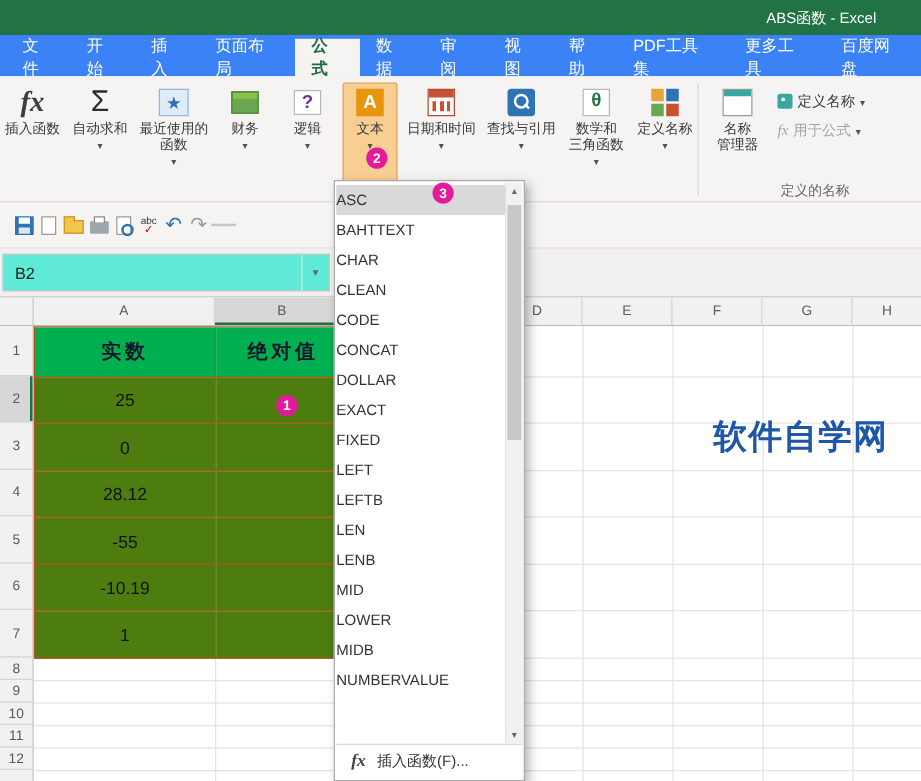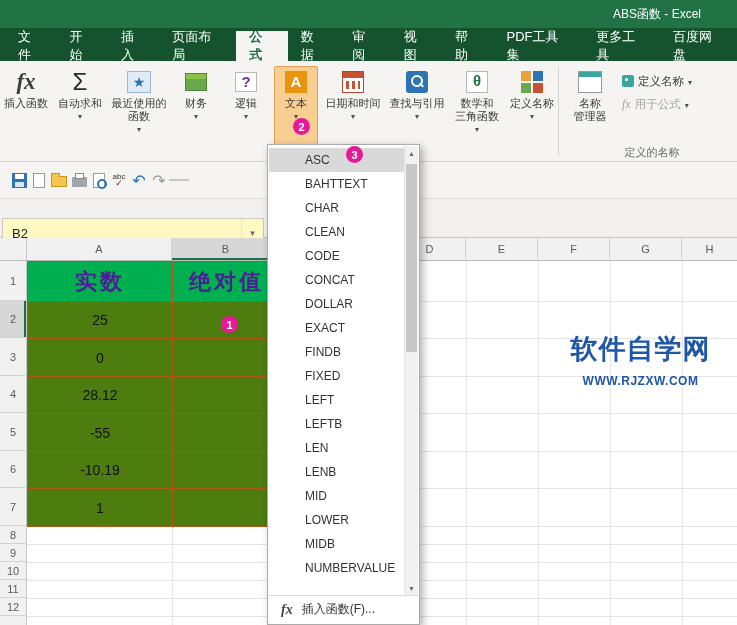--- a/index.html
+++ b/index.html
@@ -4,21 +4,21 @@
 <style>
   * { margin:0; padding:0; box-sizing:border-box; }
   body { font-family:"Liberation Sans", sans-serif; }
   #app { position:relative; width:737px; height:625px; background:#fff; overflow:hidden; }
 
   
   .titlebar { position:absolute; left:0; top:0; right:0; height:28px; background:#217346;
     color:#fff; font-size:12px; display:flex; align-items:center; justify-content:flex-end; padding-right:36px; }
 
   
-  .tabrow { position:absolute; left:0; top:28px; right:0; height:33px; background:#14532d;
+  .tabrow { position:absolute; left:0; top:28px; right:0; height:33px; background:#3b82f6;
     display:flex; align-items:stretch; padding-left:5px; }
   .tab { color:#fff; font-size:13px; display:flex; align-items:center; padding:0 13px; margin-top:3px; }
   .tab.active { background:#F5F4F2; color:#1E6B44; font-weight:bold; }
 
   
   .ribbon { position:absolute; left:0; top:61px; right:0; height:101px; background:#F5F4F2; border-bottom:1px solid #D5D2CE; }
   .rbtns { position:absolute; left:2px; top:5px; height:84px; display:flex; gap:6px; }
   .rbtn { display:flex; flex-direction:column; align-items:center; padding-top:3px; font-size:11px; color:#3B3A39; text-align:center; }
   .rbtn .lbl { line-height:13px; }
   .arr { font-size:8px; color:#505050; line-height:9px; margin-top:2px; }
@@ -72,21 +72,21 @@
   .i-preview { width:12px; height:15px; background:#fff; border:1px solid #9a9a9a; position:relative; }
   .i-preview:before { content:""; position:absolute; right:-3px; bottom:-2px; width:6px; height:6px; border:2px solid #2E74B5; border-radius:50%; }
   .i-spell { font-size:8px; color:#333; display:flex; flex-direction:column; align-items:center; line-height:7px; }
   .i-spell .ck { color:#C00000; font-size:9px; }
   .i-undo { font-size:16px; color:#2E74B5; }
   .i-redo { font-size:16px; color:#9b9b9b; }
   .qdash { width:10px; height:2px; background:#C8C6C4; }
 
   
   .frow { position:absolute; left:0; top:199px; right:0; height:39px; background:#F1F0EF; border-bottom:1px solid #C6C4C2; }
-  .namebox { position:absolute; left:2px; top:19px; width:262px; height:30px; background:#fef9c3; border:1px solid #C9C9C9;
+  .namebox { position:absolute; left:2px; top:4px; width:262px; height:30px; background:#5eead4; border:1px solid #C9C9C9;
     display:flex; align-items:center; font-size:13px; color:#222; }
   .namebox .val { padding-left:9px; flex:1; }
   .nbarr { width:22px; height:100%; border-left:1px solid #E2E2E2; display:flex; align-items:center; justify-content:center; color:#666; font-size:9px; }
 
   
   .sheetbg { position:absolute; left:27px; top:261px; right:0; bottom:0; background:#fff; }
   .chrow { position:absolute; left:0; top:238px; right:0; height:23px; display:flex; background:#F2F1F1; border-bottom:1px solid #BDBBB9; }
   .corner { width:27px; border-right:1px solid #C9C7C5; }
   .chcell { display:flex; align-items:center; justify-content:center; font-size:11px; color:#5A5A5A; border-right:1px solid #D5D3D1; }
   .chcell.sel { background:#D7D7D7; box-shadow:inset 0 -2px 0 #1E7145; }
@@ -95,33 +95,33 @@
   .rh.sel { background:#D7D7D7; box-shadow:inset -2px 0 0 #1E7145; }
   .vline { position:absolute; top:261px; bottom:0; width:1px; background:#E4E4E4; }
   .hline { position:absolute; left:27px; right:0; height:1px; background:#E4E4E4; }
 
   
   .dtable { position:absolute; left:27px; top:261px; display:grid; grid-template-columns:145px 108px;
     grid-template-rows:40px 37px 38px 37px 38px 37px 38px; border-left:1px solid #B5541A; border-top:1px solid #B5541A;
     z-index:5; }
   .dtable > div { border-right:1px solid #B5541A; border-bottom:1px solid #B5541A; background:#4d7c0f;
     display:flex; align-items:center; justify-content:center; }
-  .dtable .th { background:#00B050; color:#4c1d95; font-weight:bold; font-size:22px; letter-spacing:3px; }
+  .dtable .th { background:#00B050; color:#0f172a; font-weight:bold; font-size:16px; letter-spacing:3px; }
   .dtable .td { font-size:14px; color:#111; }
 
   
   .wm { position:absolute; left:558px; top:331px; width:165px; text-align:center; color:#1F57A8; font-weight:bold; z-index:6; }
   .wm .l1 { font-size:27px; letter-spacing:1px; }
   .wm .l2 { font-size:12px; margin-top:7px; letter-spacing:0.5px; }
 
   
   .menu { position:absolute; left:267px; top:144px; width:153px; height:481px; background:#fff;
     border:1px solid #ABABAB; box-shadow:3px 3px 8px rgba(0,0,0,0.3); z-index:40; }
   .mlist { position:absolute; top:3px; left:1px; right:15px; }
-  .mi { height:24px; line-height:24px; padding-left:36px; font-size:12px; color:#333; }
+  .mi { height:24px; line-height:24px; font-size:12px; color:#333; }
   .mi.hl { background:#D9D9D9; }
   .sbar { position:absolute; top:1px; right:1px; width:14px; height:449px; background:#F1F1F1; border-left:1px solid #E3E3E3; }
   .sarr { position:absolute; left:0; width:13px; height:14px; display:flex; align-items:center; justify-content:center;
     font-size:7px; color:#6a6a6a; }
   .sup { top:0; } .sdown { top:435px; }
   .sthumb { position:absolute; left:1px; width:11px; top:18px; height:188px; background:#C8C8C8; }
   .mfoot { position:absolute; left:1px; right:1px; bottom:1px; height:28px; border-top:1px solid #D9D9D9; background:#fff;
     display:flex; align-items:center; gap:9px; padding-left:12px; font-size:12px; color:#333; }
   .mf-fx { font-family:"Liberation Serif", serif; font-style:italic; font-weight:bold; font-size:14px; color:#444; }
 
@@ -356,34 +356,32 @@
     <div class="td">-55</div>
     <div class="td"></div>
     <div class="td">-10.19</div>
     <div class="td"></div>
     <div class="td">1</div>
     <div class="td"></div>
   </div>
 
   <div class="wm">
     <div class="l1">软件自学网</div>
-    <div class="l2">WWW.RJZXW.COM</div>
   </div>
 
   <div class="menu">
     <div class="mlist">
       <div class="mi hl">ASC</div>
       <div class="mi">BAHTTEXT</div>
       <div class="mi">CHAR</div>
       <div class="mi">CLEAN</div>
       <div class="mi">CODE</div>
       <div class="mi">CONCAT</div>
       <div class="mi">DOLLAR</div>
       <div class="mi">EXACT</div>
-      <div class="mi">FINDB</div>
       <div class="mi">FIXED</div>
       <div class="mi">LEFT</div>
       <div class="mi">LEFTB</div>
       <div class="mi">LEN</div>
       <div class="mi">LENB</div>
       <div class="mi">MID</div>
       <div class="mi">LOWER</div>
       <div class="mi">MIDB</div>
       <div class="mi">NUMBERVALUE</div>
     </div>

